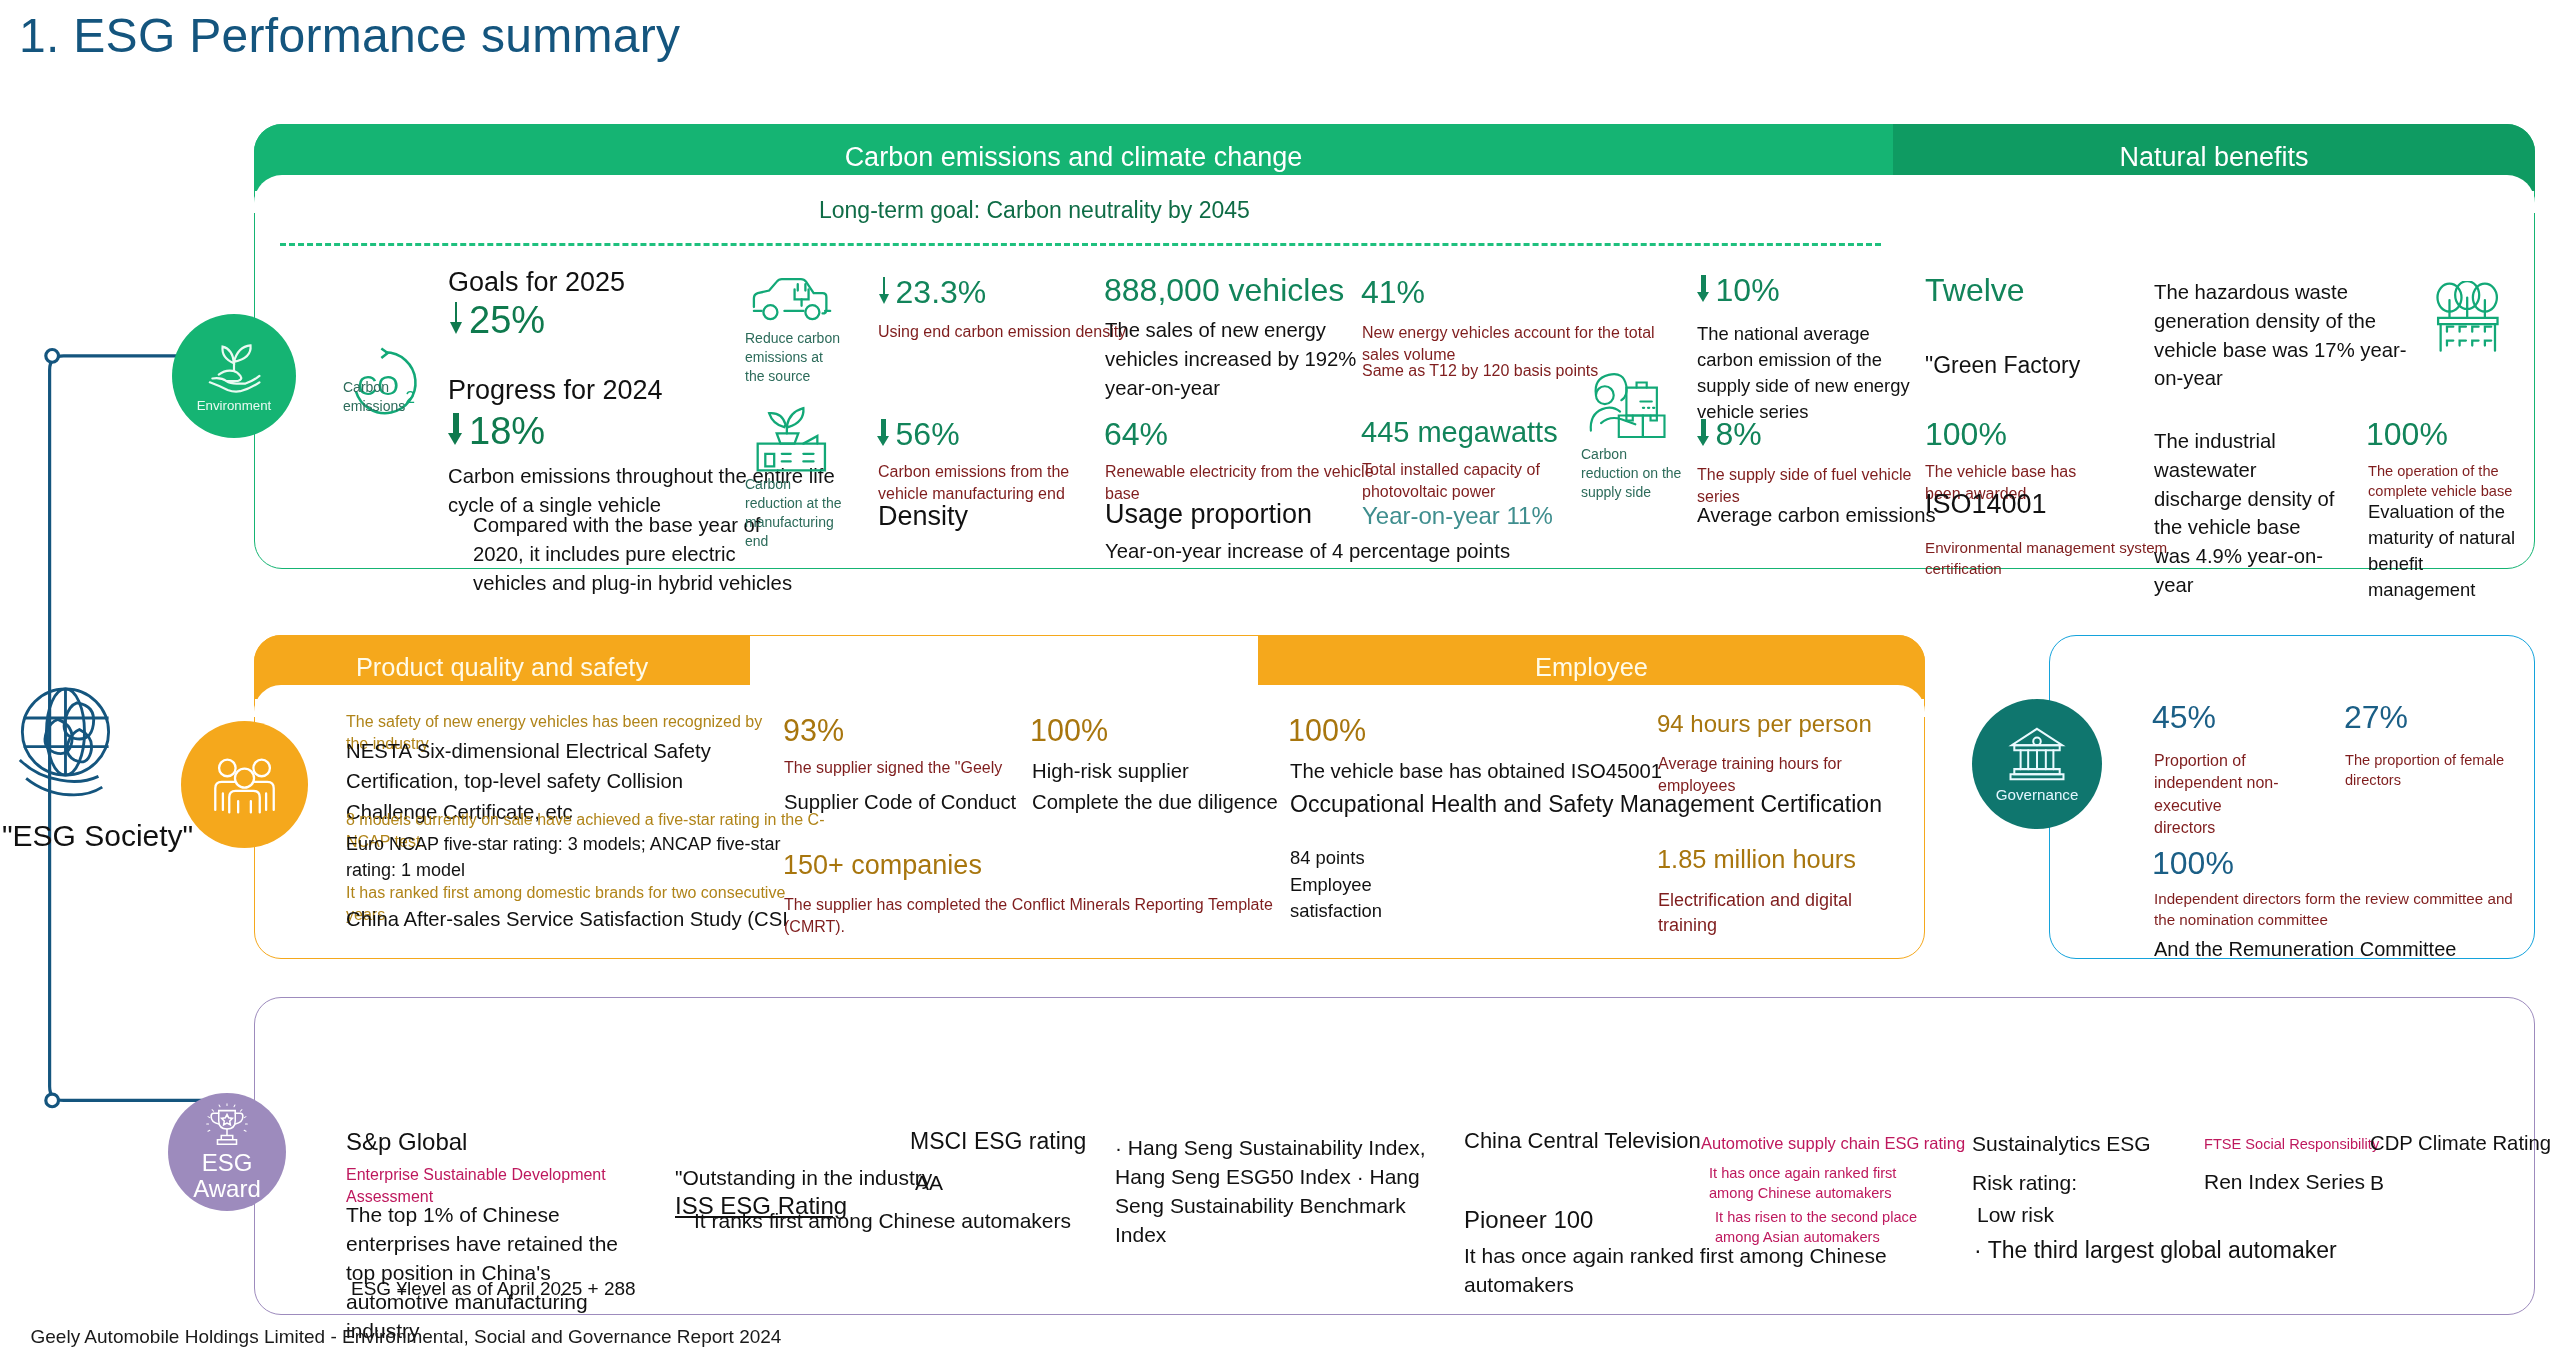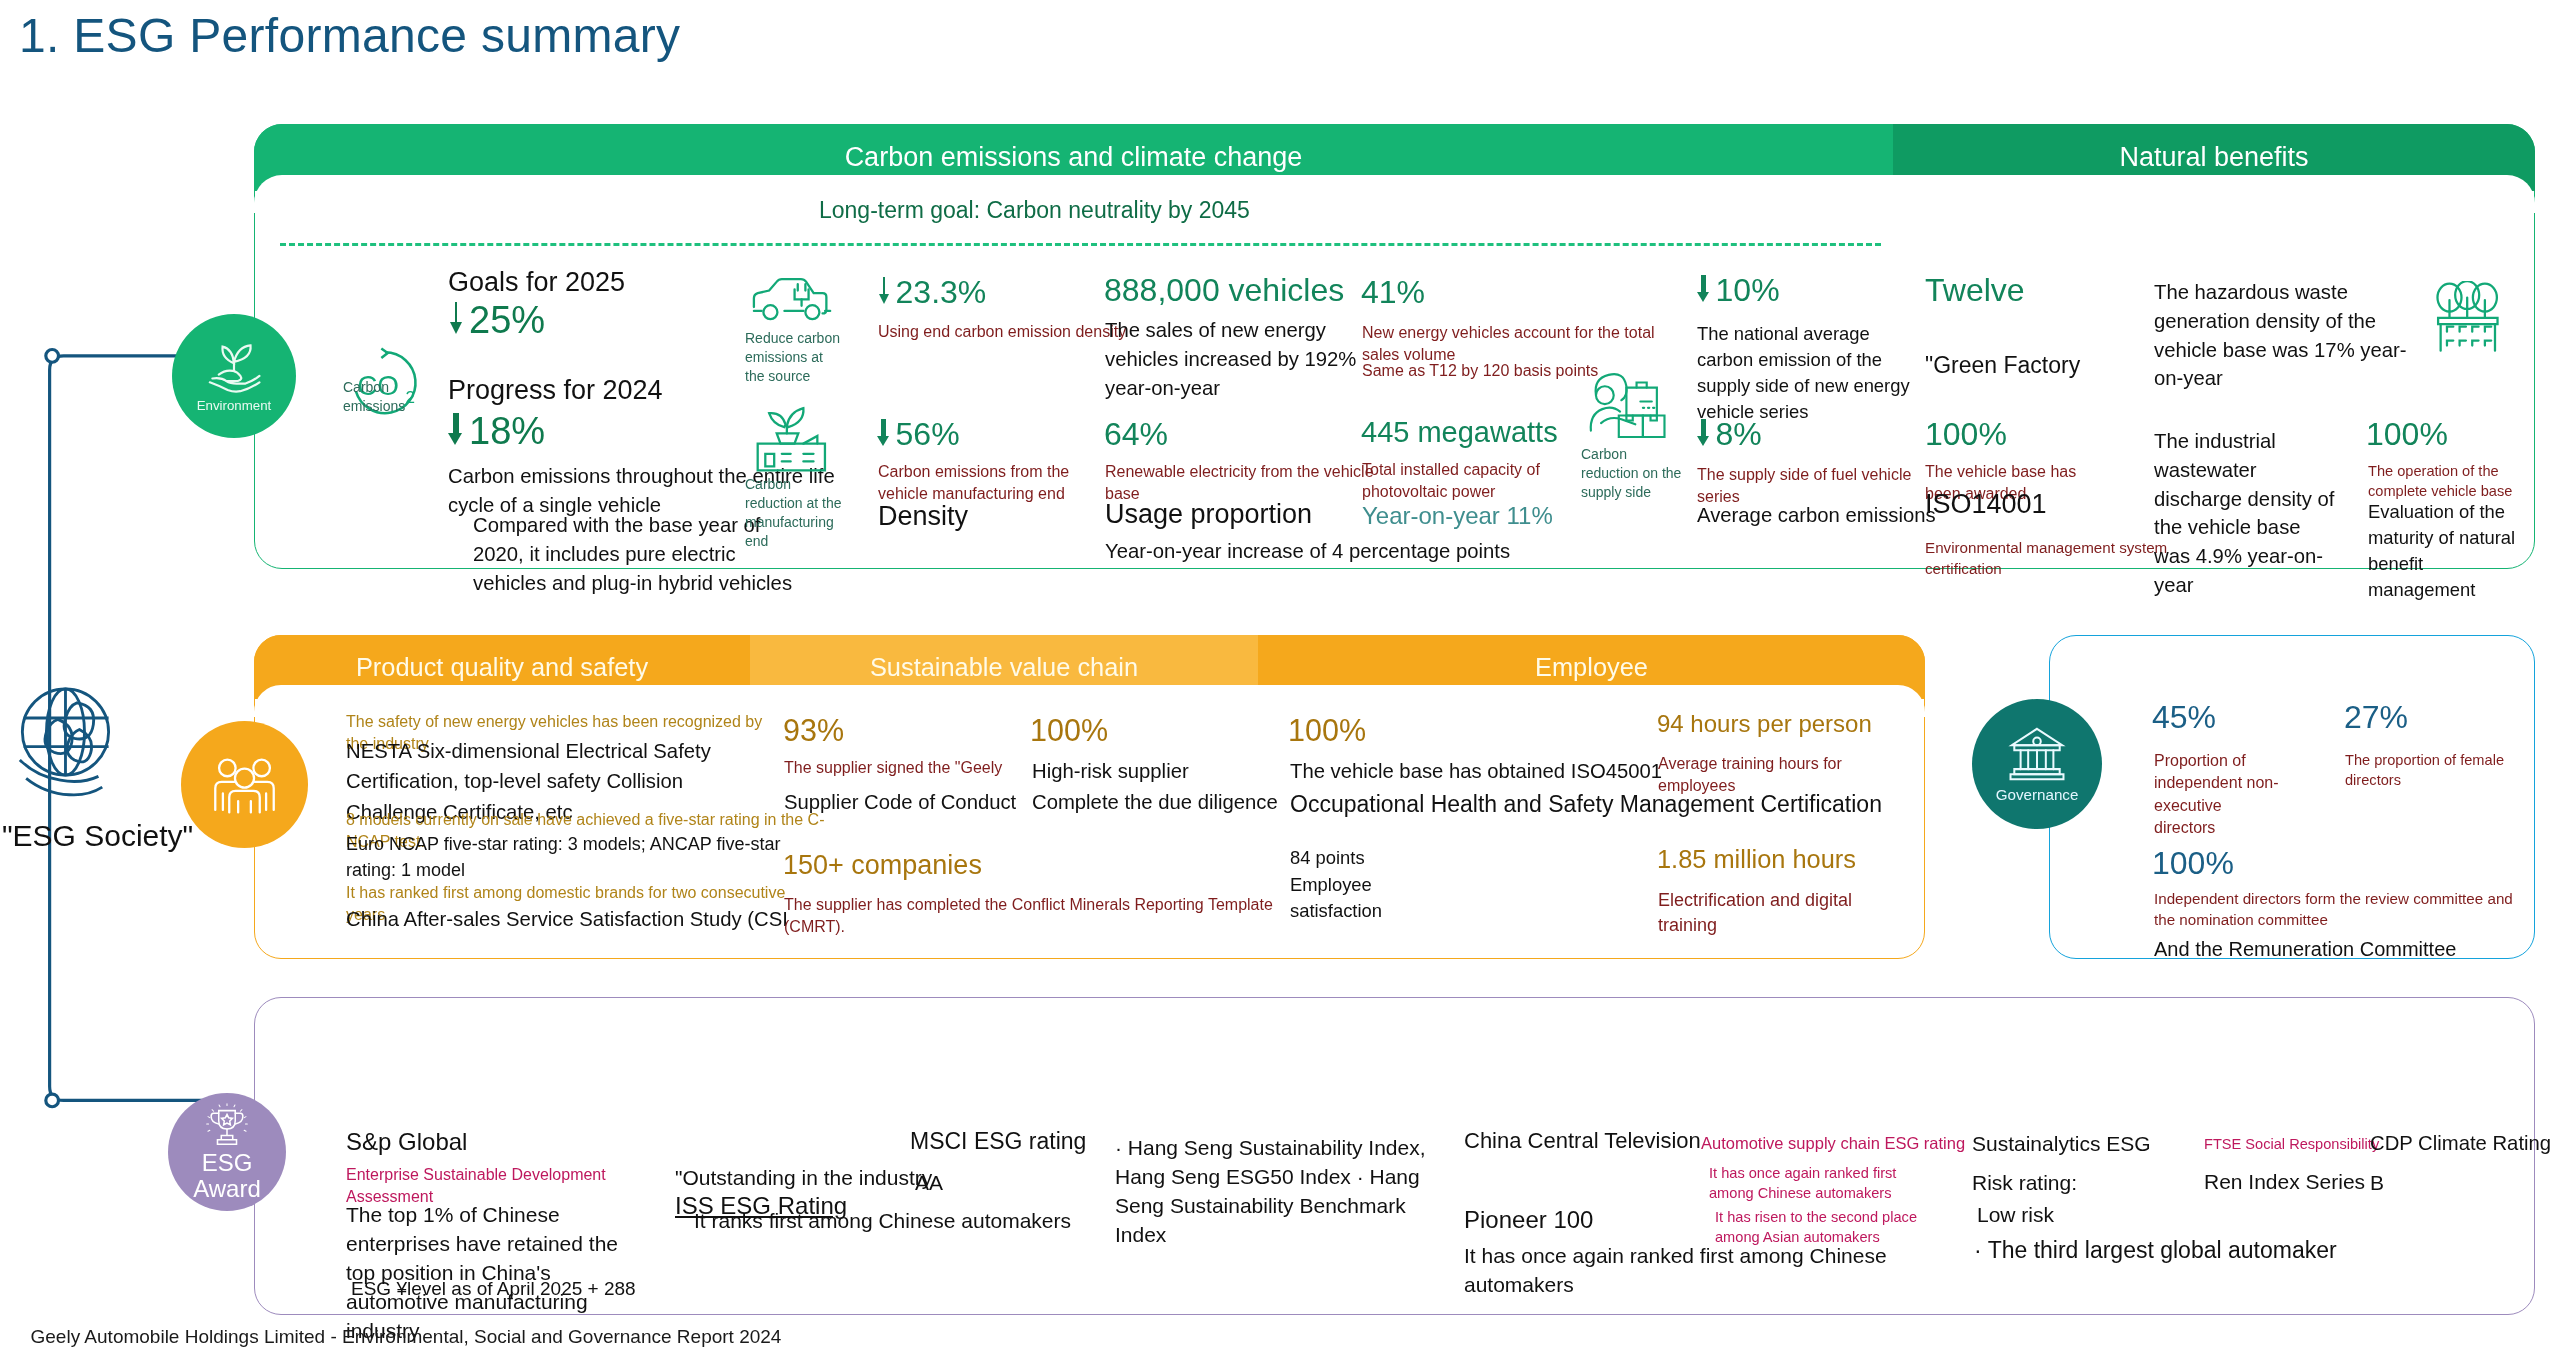--- a/index.html
+++ b/index.html
@@ -316,21 +316,20 @@
       <path d="M30 102 v-8 h10 M50 102 v-8 h10 M70 102 v-8 h10 M90 102 v-8 h10"></path>
     </g>
   </svg>
 
   <div class="txt mid-green" style="left:2366px; top:416px;">100%</div>
   <div class="txt s-black" style="left:2368px; top:461px; width:172px; font-size:14.6px;">The operation of the complete vehicle base</div>
   <div class="txt b-black" style="left:2368px; top:499px; width:159px; font-size:18.4px;">Evaluation of the maturity of natural benefit management</div>
 
   <div class="soc-card"></div>
   <div class="soc-hdr h1">Product quality and safety</div>
-  <div class="soc-hdr h2">Sustainable value chain</div>
   <div class="soc-hdr h3">Employee</div>
   <div class="soc-hdr-cover"></div>
 
   <div class="badge soc">
     <svg width="69" height="61" viewBox="0 0 108 96">
       <g stroke="#fff" stroke-width="3.6" fill="none" stroke-linecap="round">
         <circle cx="27" cy="22" r="13"></circle>
         <circle cx="81" cy="22" r="13"></circle>
         <circle cx="54" cy="38" r="15"></circle>
         <path d="M8 88 V54 q0 -10 10 -10 h20"></path>

